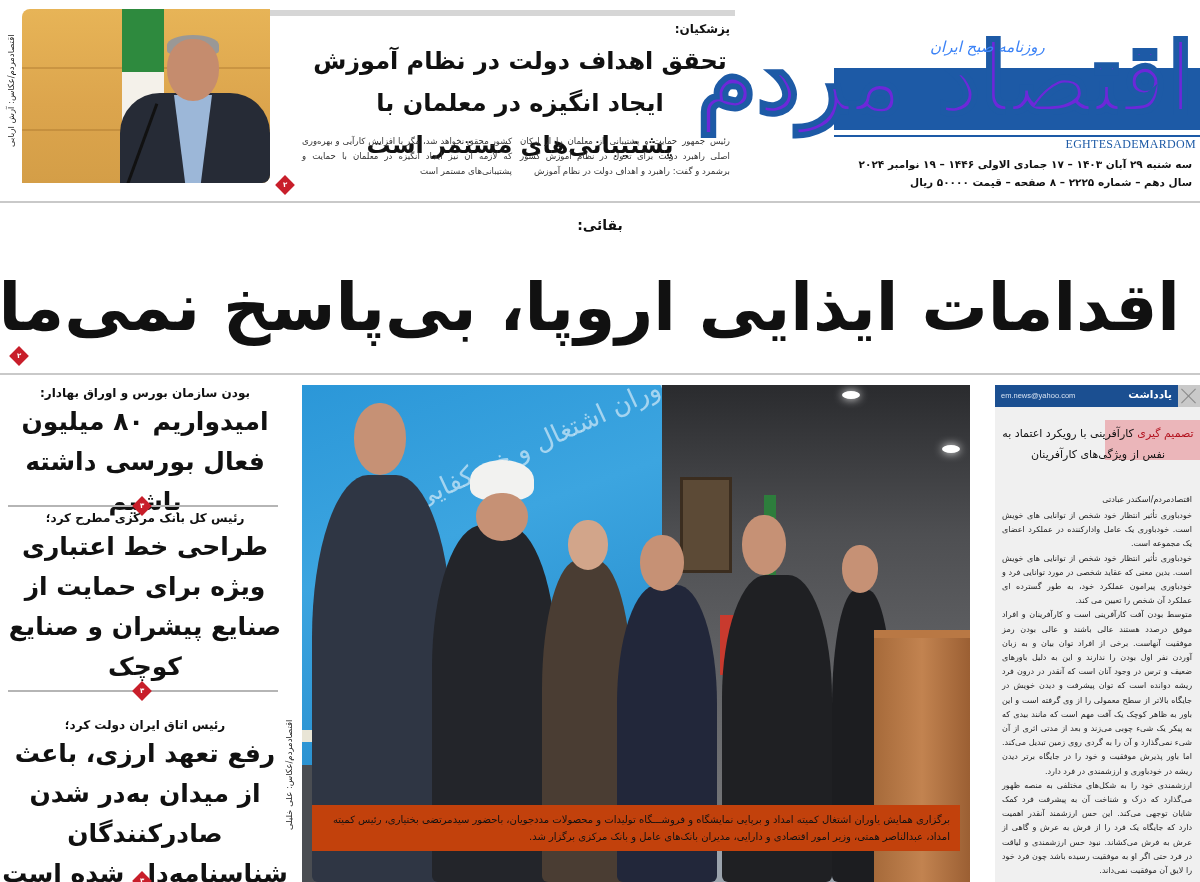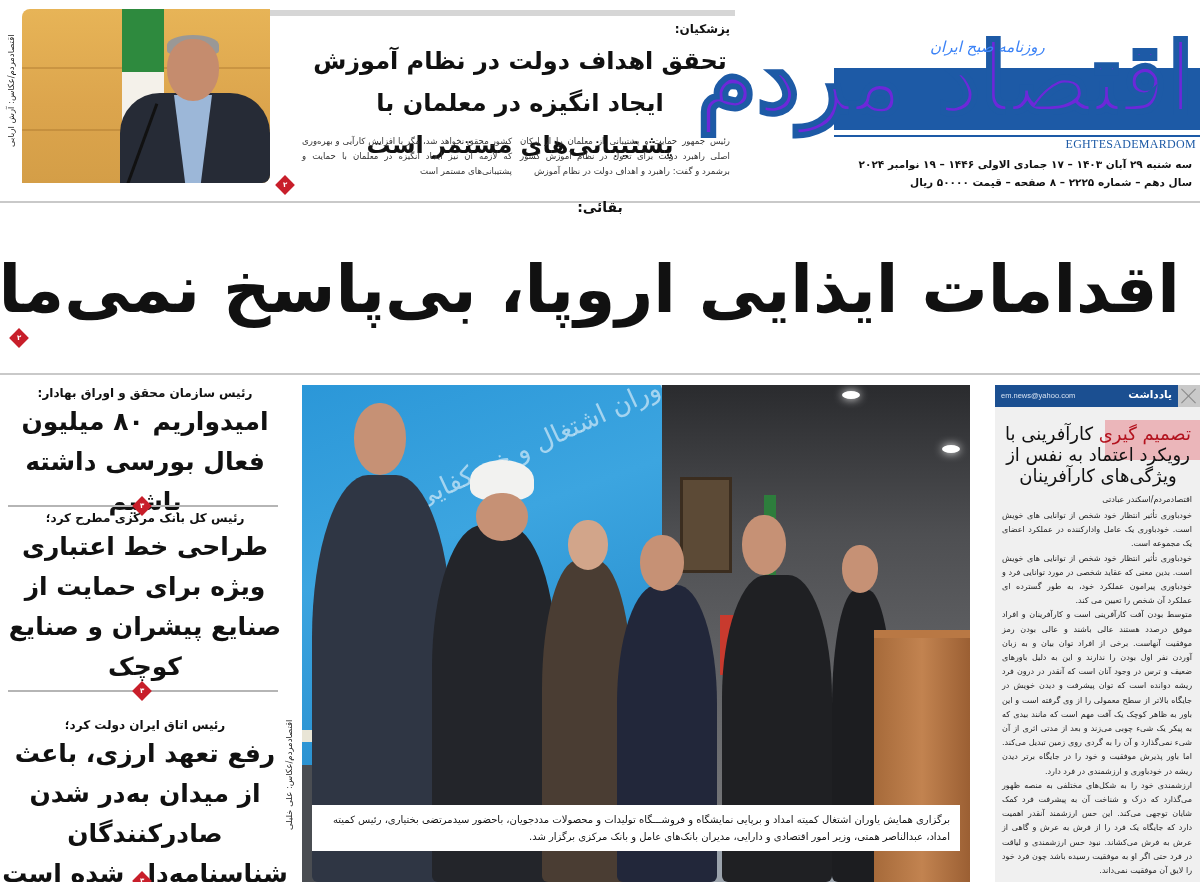--- a/index.html
+++ b/index.html
@@ -40,21 +40,21 @@
     .person-shirt { position: absolute; left: 152px; top: 86px; width: 38px; height: 90px; background: #9cb7d8; clip-path: polygon(0 0, 100% 0, 70% 100%, 30% 100%); }
     .person-head { position: absolute; left: 145px; top: 30px; width: 52px; height: 62px; background: #c58c6e; border-radius: 46% 46% 50% 50%; }
     .person-hair { position: absolute; left: 145px; top: 26px; width: 52px; height: 20px; background: #9a9896; border-radius: 50% 50% 20% 20%; }
     .mic { position: absolute; left: 118px; top: 92px; width: 3px; height: 90px; background: #111; transform: rotate(20deg); }
     .photo-credit-vert { position: absolute; writing-mode: vertical-rl; transform: rotate(180deg); font-size: 8.5px; color: #222; white-space: nowrap; }
 
     
     .hrule { position: absolute; left: 0; width: 1200px; height: 2px; background: #c9c9c9; }
 
     
-    #lead { left: 0; top: 185px; width: 957px; height: 168px; }
+    #lead { left: 0; top: 203px; width: 957px; height: 168px; }
     .lead-kicker { position: absolute; left: 0; width: 1200px; top: 14px; text-align: center; font-size: 14px; font-weight: bold; }
     .lead-headline { position: absolute; left: 20px; width: 1160px; top: 50px; text-align: center; font-size: 66px; line-height: 110px; font-weight: bold; letter-spacing: -2px; white-space: nowrap; }
 
     
     #left-col { left: 0; top: 380px; width: 300px; height: 502px; }
     .story { position: absolute; left: 0; width: 290px; text-align: center; }
     .story .kicker { font-size: 12px; font-weight: bold; line-height: 18px; }
     .story .headline { font-size: 25px; font-weight: bold; line-height: 40px; letter-spacing: -0.5px; }
     .divider { position: absolute; left: 8px; width: 270px; height: 1.5px; background: #b5b5b5; }
 
@@ -64,33 +64,33 @@
     .bg-blue-bottom { position: absolute; left: 0; top: 345px; width: 360px; height: 12px; background: #e9e5d6; }
     .bg-dark { position: absolute; left: 360px; top: 0; width: 308px; height: 497px; background: linear-gradient(180deg, #2a2b2e 0%, #4e4f52 30%, #6a6b6e 70%, #7a7b7e 100%); }
     .floor { position: absolute; left: 360px; top: 420px; width: 308px; height: 77px; background: #9ba3ac; }
     .banner-script { position: absolute; left: 100px; top: 40px; font-family: "DejaVu Serif", serif; font-size: 26px; color: rgba(255,255,255,0.55); transform: rotate(-25deg); white-space: nowrap; }
     .ceiling-light { position: absolute; width: 18px; height: 8px; border-radius: 50%; background: #fff; box-shadow: 0 0 10px #fff; }
     .portrait { position: absolute; left: 378px; top: 92px; width: 52px; height: 96px; background: #5c4a36; border: 3px solid #3b2d1f; }
     .podium { position: absolute; left: 572px; top: 245px; width: 96px; height: 252px; background: linear-gradient(90deg, #a66a3a, #c28350 50%, #9b5f33); border-top: 8px solid #b97844; }
     .overlay-title { position: absolute; right: 26px; top: 20px; width: 320px; text-align: center; color: #fff; font-size: 27px; line-height: 44px; font-weight: bold; text-shadow: 0 0 3px #000, 0 0 6px #000; }
     .fig { position: absolute; border-radius: 40% 40% 6px 6px; }
     .head { position: absolute; border-radius: 48% 48% 50% 50%; background: #c69175; }
-    .caption { position: absolute; left: 10px; top: 420px; width: 648px; background: #ffffff; padding: 6px 10px; font-size: 10px; line-height: 17px; color: #111; text-align: right; }
+    .caption { position: absolute; left: 10px; top: 420px; width: 648px; background: #c2410c; padding: 6px 10px; font-size: 10px; line-height: 17px; color: #111; text-align: right; }
 
     
     #right-col { left: 995px; top: 385px; width: 205px; height: 497px; background: #f0f0f0; }
     .note-bar { position: absolute; left: 0; top: 0; width: 205px; height: 22px; background: #1b4f91; }
     .note-bar .label { position: absolute; right: 28px; top: 3px; font-size: 10.5px; color: #fff; font-weight: bold; }
     .note-bar .email { position: absolute; left: 6px; top: 6px; font-size: 7.5px; color: #d6e2f2; font-family: "Liberation Sans", sans-serif; direction: ltr; }
     .note-bar .x-box { position: absolute; right: 0; top: 0; width: 22px; height: 22px; background: #c9c9c9; }
     .note-bar .x-box::before, .note-bar .x-box::after { content: ""; position: absolute; left: 10px; top: 1px; width: 1px; height: 20px; background: #888; }
     .note-bar .x-box::before { transform: rotate(45deg); }
     .note-bar .x-box::after { transform: rotate(-45deg); }
     .pink-tab { position: absolute; right: 0; top: 35px; width: 95px; height: 40px; background: #e9a3a8; opacity: 0.75; }
-    .op-title { position: absolute; right: 6px; top: 38px; width: 192px; text-align: center; font-size: 18px; line-height: 21px; color: #111; }
+    .op-title { position: absolute; right: 6px; top: 38px; width: 192px; text-align: center; font-size: 11px; line-height: 21px; color: #111; }
     .op-title .accent { color: #b3121e; }
     .op-author { position: absolute; right: 8px; top: 110px; width: 190px; font-size: 8px; color: #222; }
     .op-body { position: absolute; right: 8px; top: 124px; width: 190px; font-size: 8px; line-height: 14.2px; color: #222; text-align: justify; }
     .op-body p { margin: 0; }
   </style>
 </head>
 <body>
 
 <div id="masthead" class="abs">
   <div class="logo-band"></div>
@@ -136,21 +136,21 @@
   <div class="lead-headline">اقدامات ایذایی اروپا، بی‌پاسخ نمی‌ماند</div>
   <div class="marker" style="left:12px; top:146px;">
       <span>۲</span>
     </div>
 </div>
 
 <div class="hrule" style="top:373px;"></div>
 
 <div id="left-col" class="abs">
   <div class="story" style="top:4px;">
-    <div class="kicker">رئیس سازمان محقق و اوراق بهادار:</div>
+    <div class="kicker">بودن سازمان بورس و اوراق بهادار:</div>
     <div class="headline">امیدواریم ۸۰ میلیون فعال بورسی داشته باشیم</div>
   </div>
   <div class="divider" style="top:125px;"></div>
   <div class="marker" style="left:135px; top:119px;">
       <span>۳</span>
     </div>
 
   <div class="story" style="top:129px;">
     <div class="kicker">رئیس کل بانک مرکزی مطرح کرد؛</div>
     <div class="headline">طراحی خط اعتباری ویژه برای حمایت از صنایع پیشران و صنایع کوچک</div>

